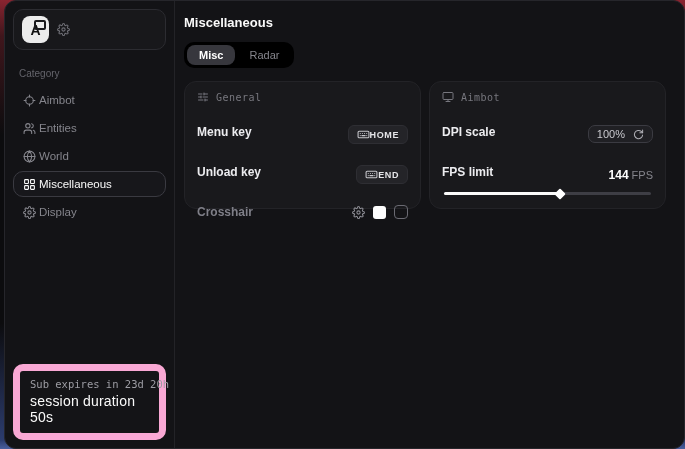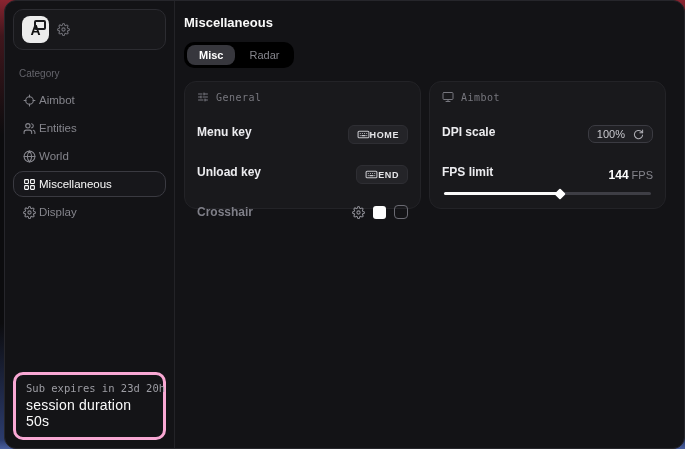--- a/index.html
+++ b/index.html
@@ -50,21 +50,21 @@
   .nav-item {
     display:flex; align-items:center; gap:3px;
     height:26px; padding:0 9px; margin-bottom:2px;
     border:1px solid transparent; border-radius:10px;
     color:#85858c; font-size:11.5px; cursor:pointer;
   }
   .nav-item.active { color:#fafafa; background:#17171b; border-color:#3a3a41; }
   .nav-item .icon { color:inherit; }
   .side-spacer { flex:1; }
   .sub-card {
-    border:3px solid #f9a8d4; border-radius:10px;
+    border:7px solid #f9a8d4; border-radius:10px;
     padding:7px 10px 8px; background:#141417;
   }
   .sub-line1 { font-family:"DejaVu Sans Mono", monospace; font-size:10.5px; color:#9d9da4; margin-bottom:3px; white-space:nowrap; }
   .sub-line2 { font-size:14px; color:#fafafa; font-weight:400; letter-spacing:.2px; }
   
   .main { flex:1; padding:14px 15px 0 9px; }
   .page-title { color:#fafafa; font-size:13px; font-weight:bold; }
   .tabs {
     display:inline-flex; gap:2px; margin-top:12px;
     background:#000000; border-radius:10px; padding:3px;

